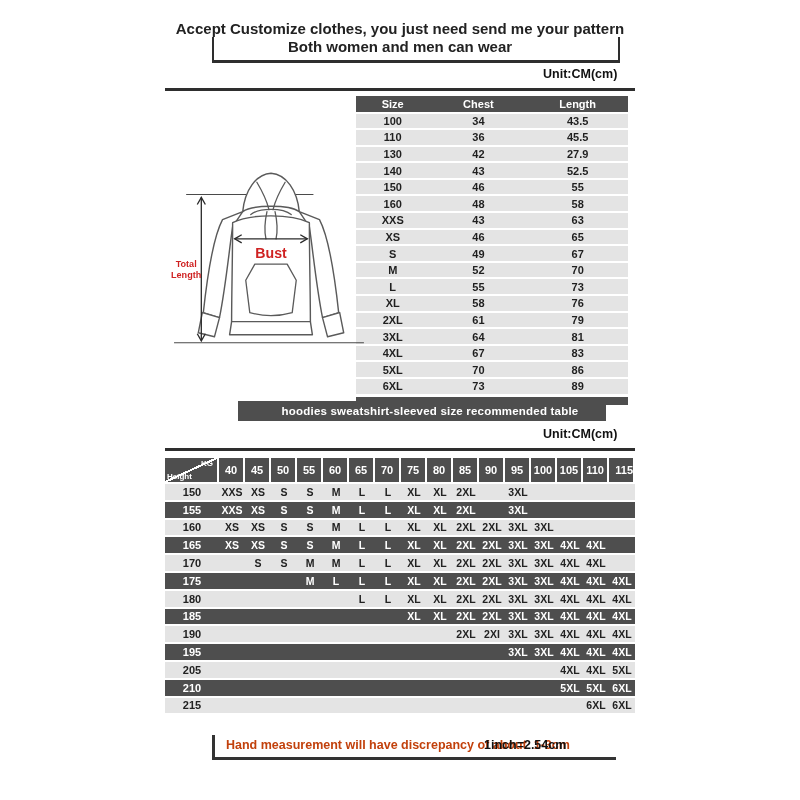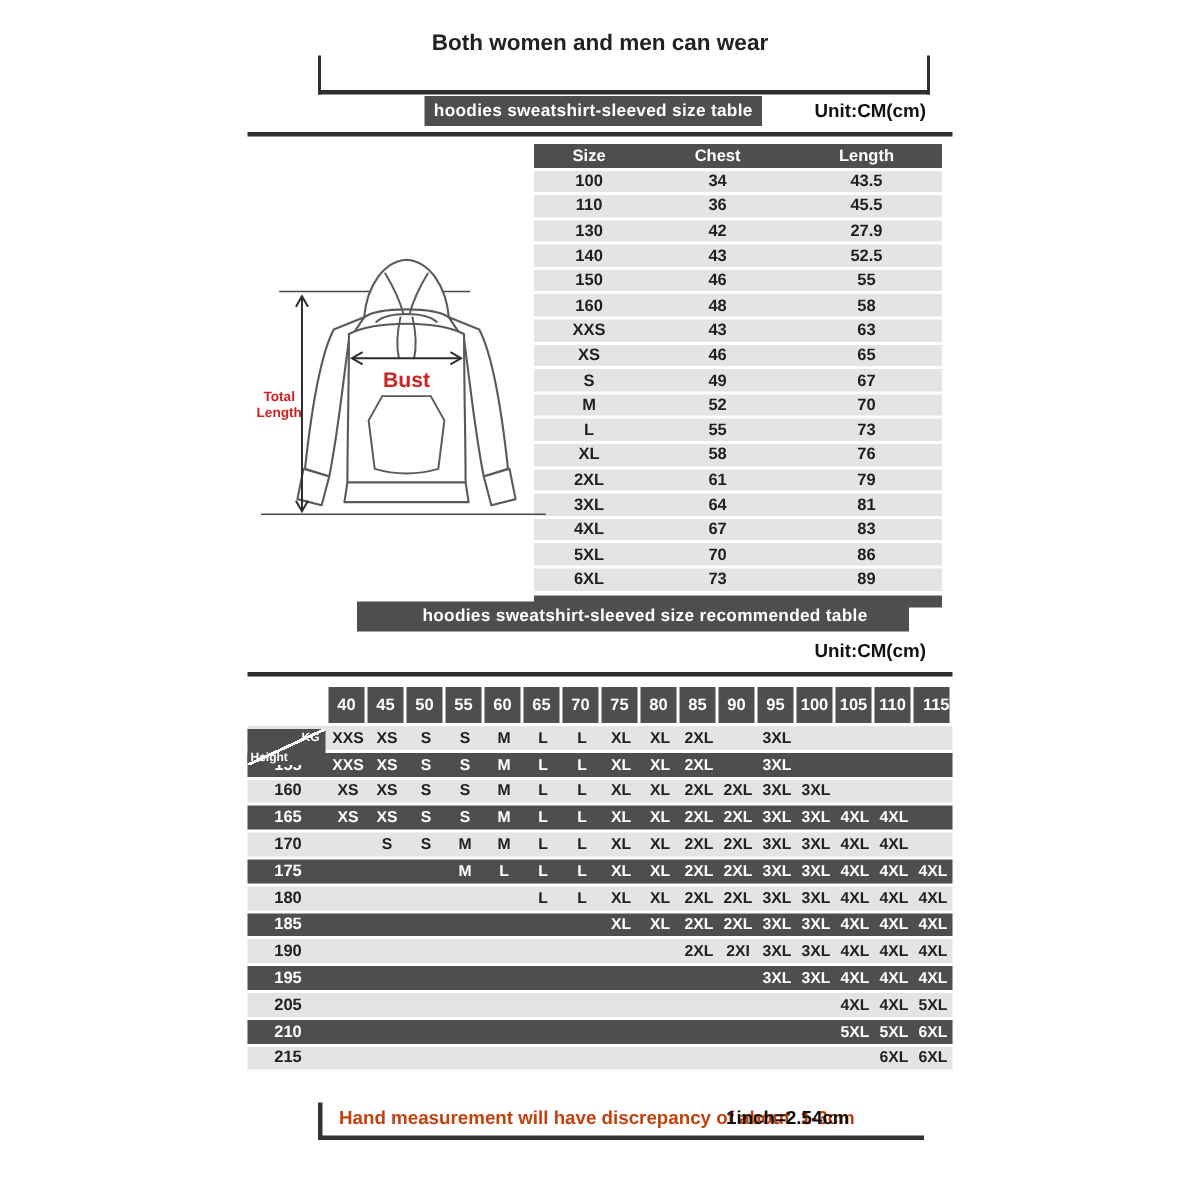--- a/index.html
+++ b/index.html
@@ -38,21 +38,21 @@
   .garment{stroke:#5a5a5a;stroke-width:1.4;fill:#fff;stroke-linejoin:round;stroke-linecap:round;}
   .detail{stroke:#5a5a5a;stroke-width:1.3;fill:none;stroke-linejoin:round;stroke-linecap:round;}
   .arrow{stroke:#2b2b2b;stroke-width:1.3;fill:none;}
   .redbig{fill:var(--red);font-size:14px;font-weight:700;}
   .redsmall{fill:var(--red);font-size:9px;font-weight:700;}
 
   
   .rec-table{left:165px;top:458px;width:470px;}
   .rec-head{display:flex;height:24px;}
   .rec-corner{position:relative;width:52px;height:24px;margin-right:2px;background:var(--dark);
-      background-image:linear-gradient(to bottom right,rgba(0,0,0,0) calc(50% - 1px),#fff calc(50% - 1px),#fff calc(50% + 1px),rgba(0,0,0,0) calc(50% + 1px));margin-top:28px;}
+      background-image:linear-gradient(to bottom right,rgba(0,0,0,0) calc(50% - 1px),#fff calc(50% - 1px),#fff calc(50% + 1px),rgba(0,0,0,0) calc(50% + 1px));}
   .rec-corner .kg{position:absolute;top:1px;right:4px;color:#fff;font-size:8px;}
   .rec-corner .hgt{position:absolute;bottom:1px;left:2px;color:#fff;font-size:8px;}
   .rec-hcell{width:24px;margin-right:2px;background:var(--dark);color:#fff;font-size:11px;
       text-align:center;line-height:24px;}
   .rec-hcell:last-child{margin-right:0;text-align:right;}
   .rec-row{display:flex;height:15.8px;margin-top:2px;align-items:center;}
   .rec-row.light{background:var(--rowlight);color:#222;}
   .rec-row.dark{background:var(--dark);color:#fff;align-items:center;}
   .rec-label{width:54px;text-align:center;font-size:11px;}
   .rec-cell{width:26px;text-align:center;font-size:10.5px;white-space:nowrap;overflow:visible;}
@@ -62,25 +62,25 @@
   .footer-line{left:212px;top:757px;width:404px;height:3px;background:#333;}
   .footer-note{left:226px;top:738px;font-size:12.5px;color:#c2410c;white-space:pre;}
   .footer-conv{left:484px;top:738px;font-size:12.5px;color:#111;}
 </style>
 </head>
 <body>
 
 <div class="canvas">
 
   <div class="abs header-note">
+    <div>Accept Customize clothes, you just need send me your pattern</div>
     <div>Both women and men can wear</div>
   </div>
   <div class="abs header-bracket"></div>
 
-  <div class="abs banner banner1">hoodies sweatshirt-sleeved size  table</div>
   <div class="abs unit unit1">Unit:CM(cm)</div>
   <div class="abs hline hline1"></div>
 
   <div class="abs size-table">
     <div class="st-row head">
       <span class="st-c0">Size</span>
       <span class="st-c1">Chest</span>
       <span class="st-c2">Length</span>
     </div>
     <div id="size-rows" style="display: flex; flex-direction: column; gap: 2px;">

